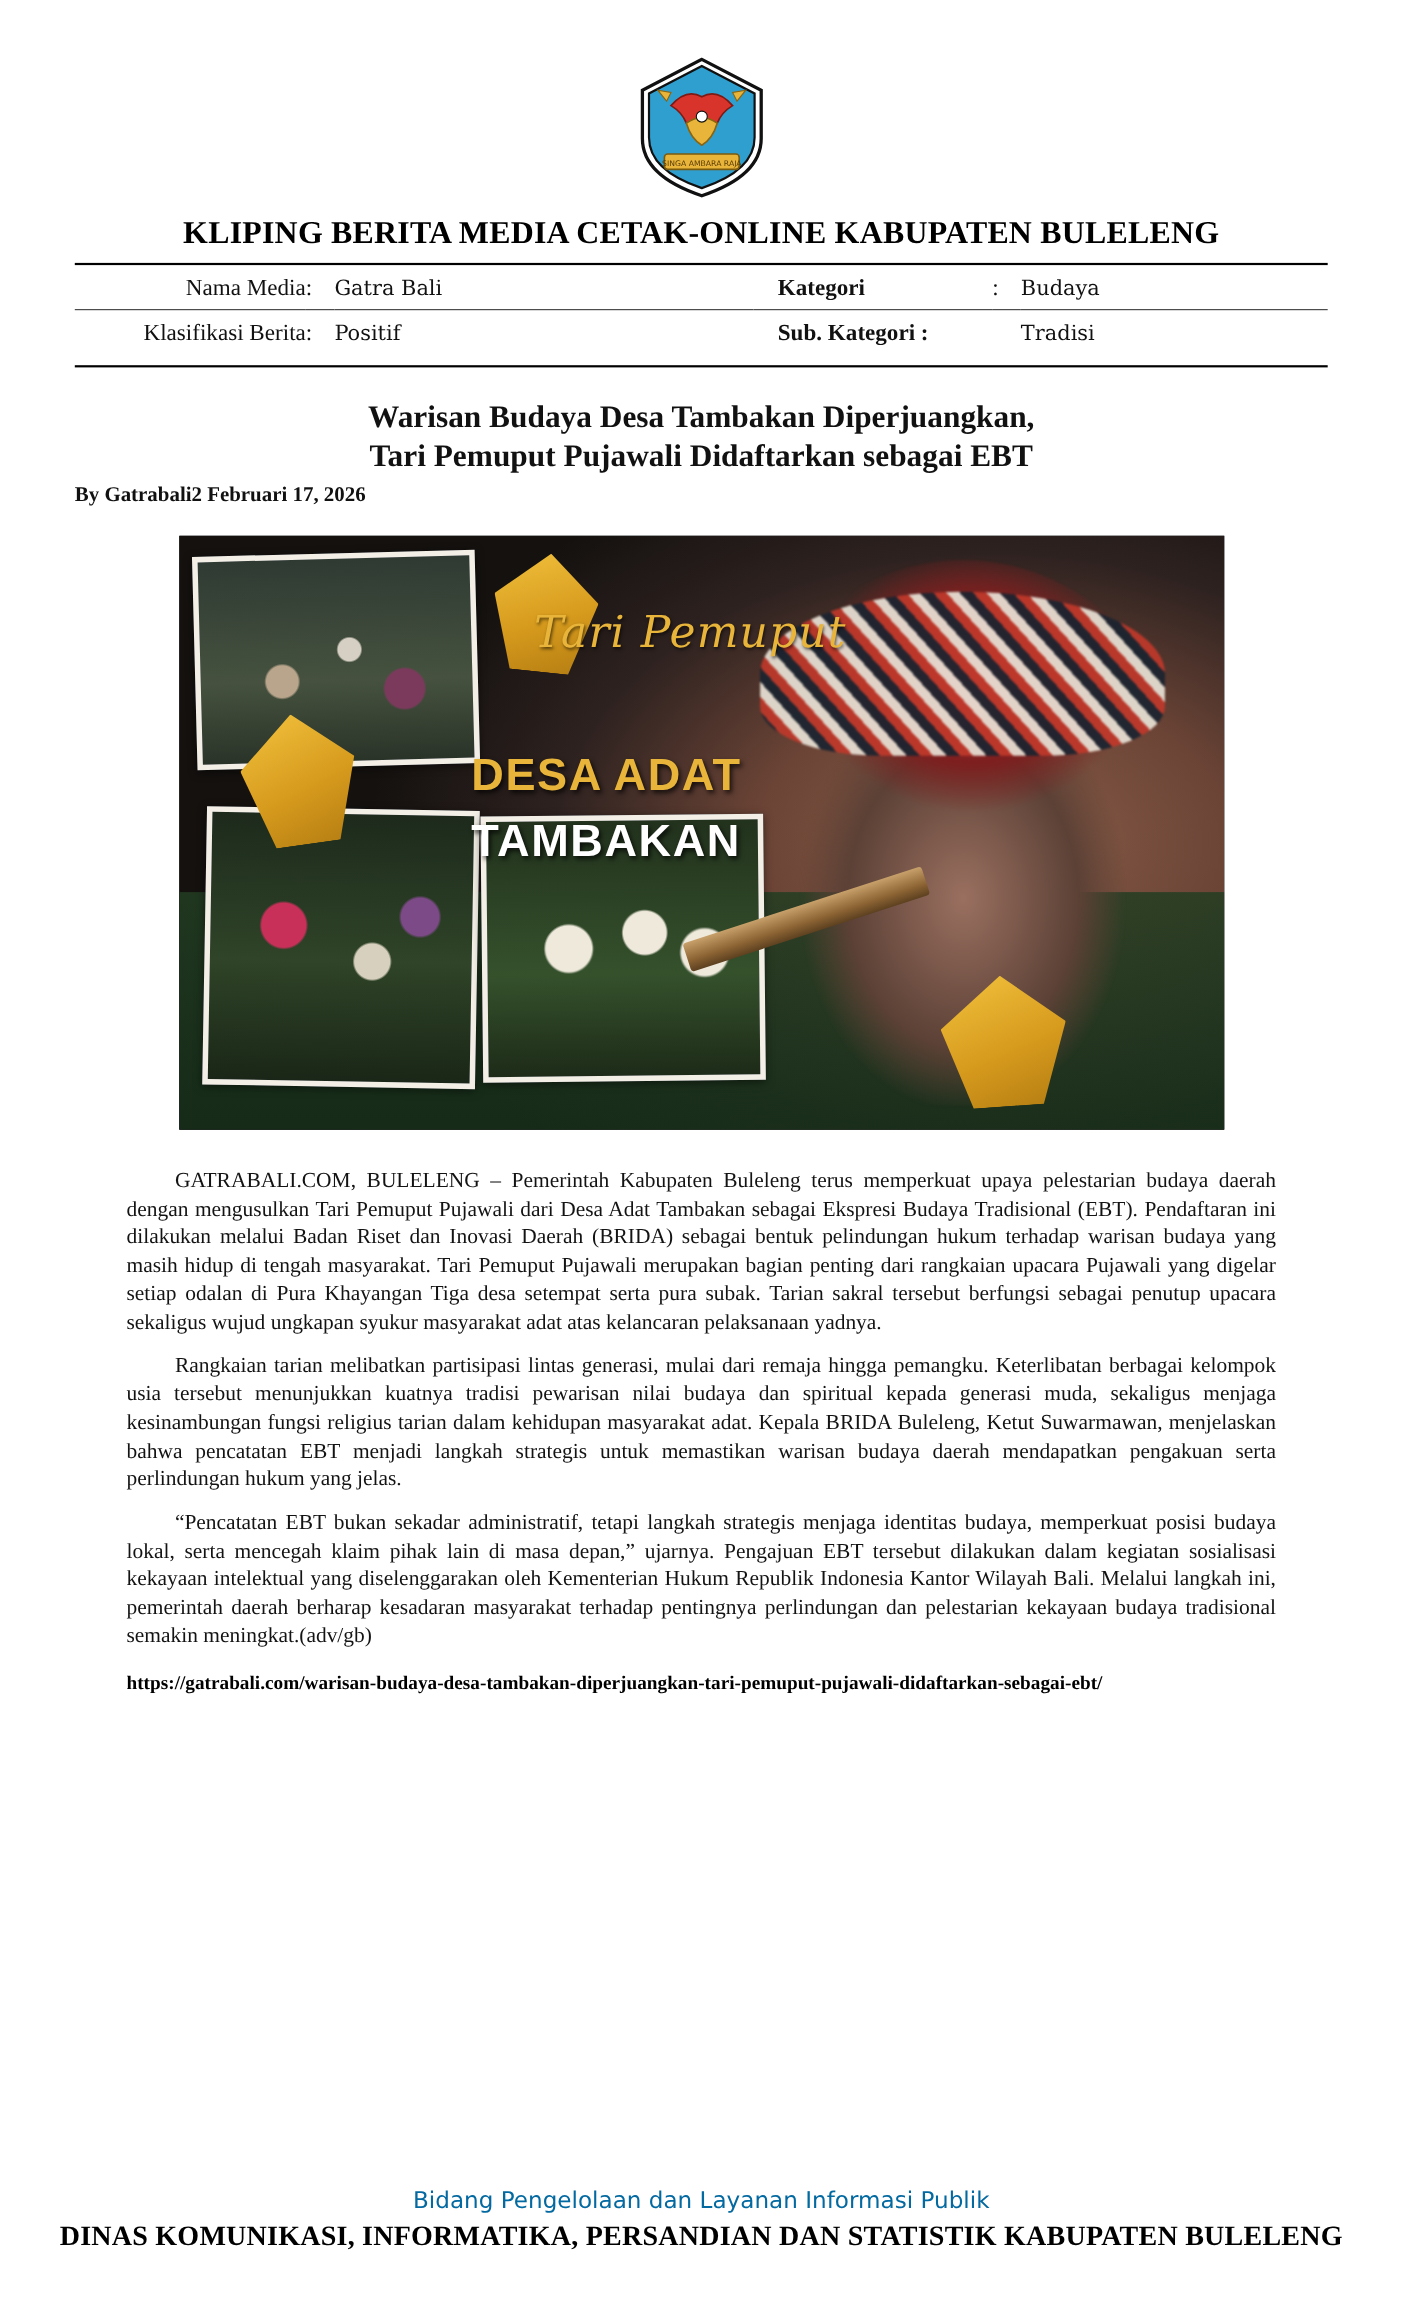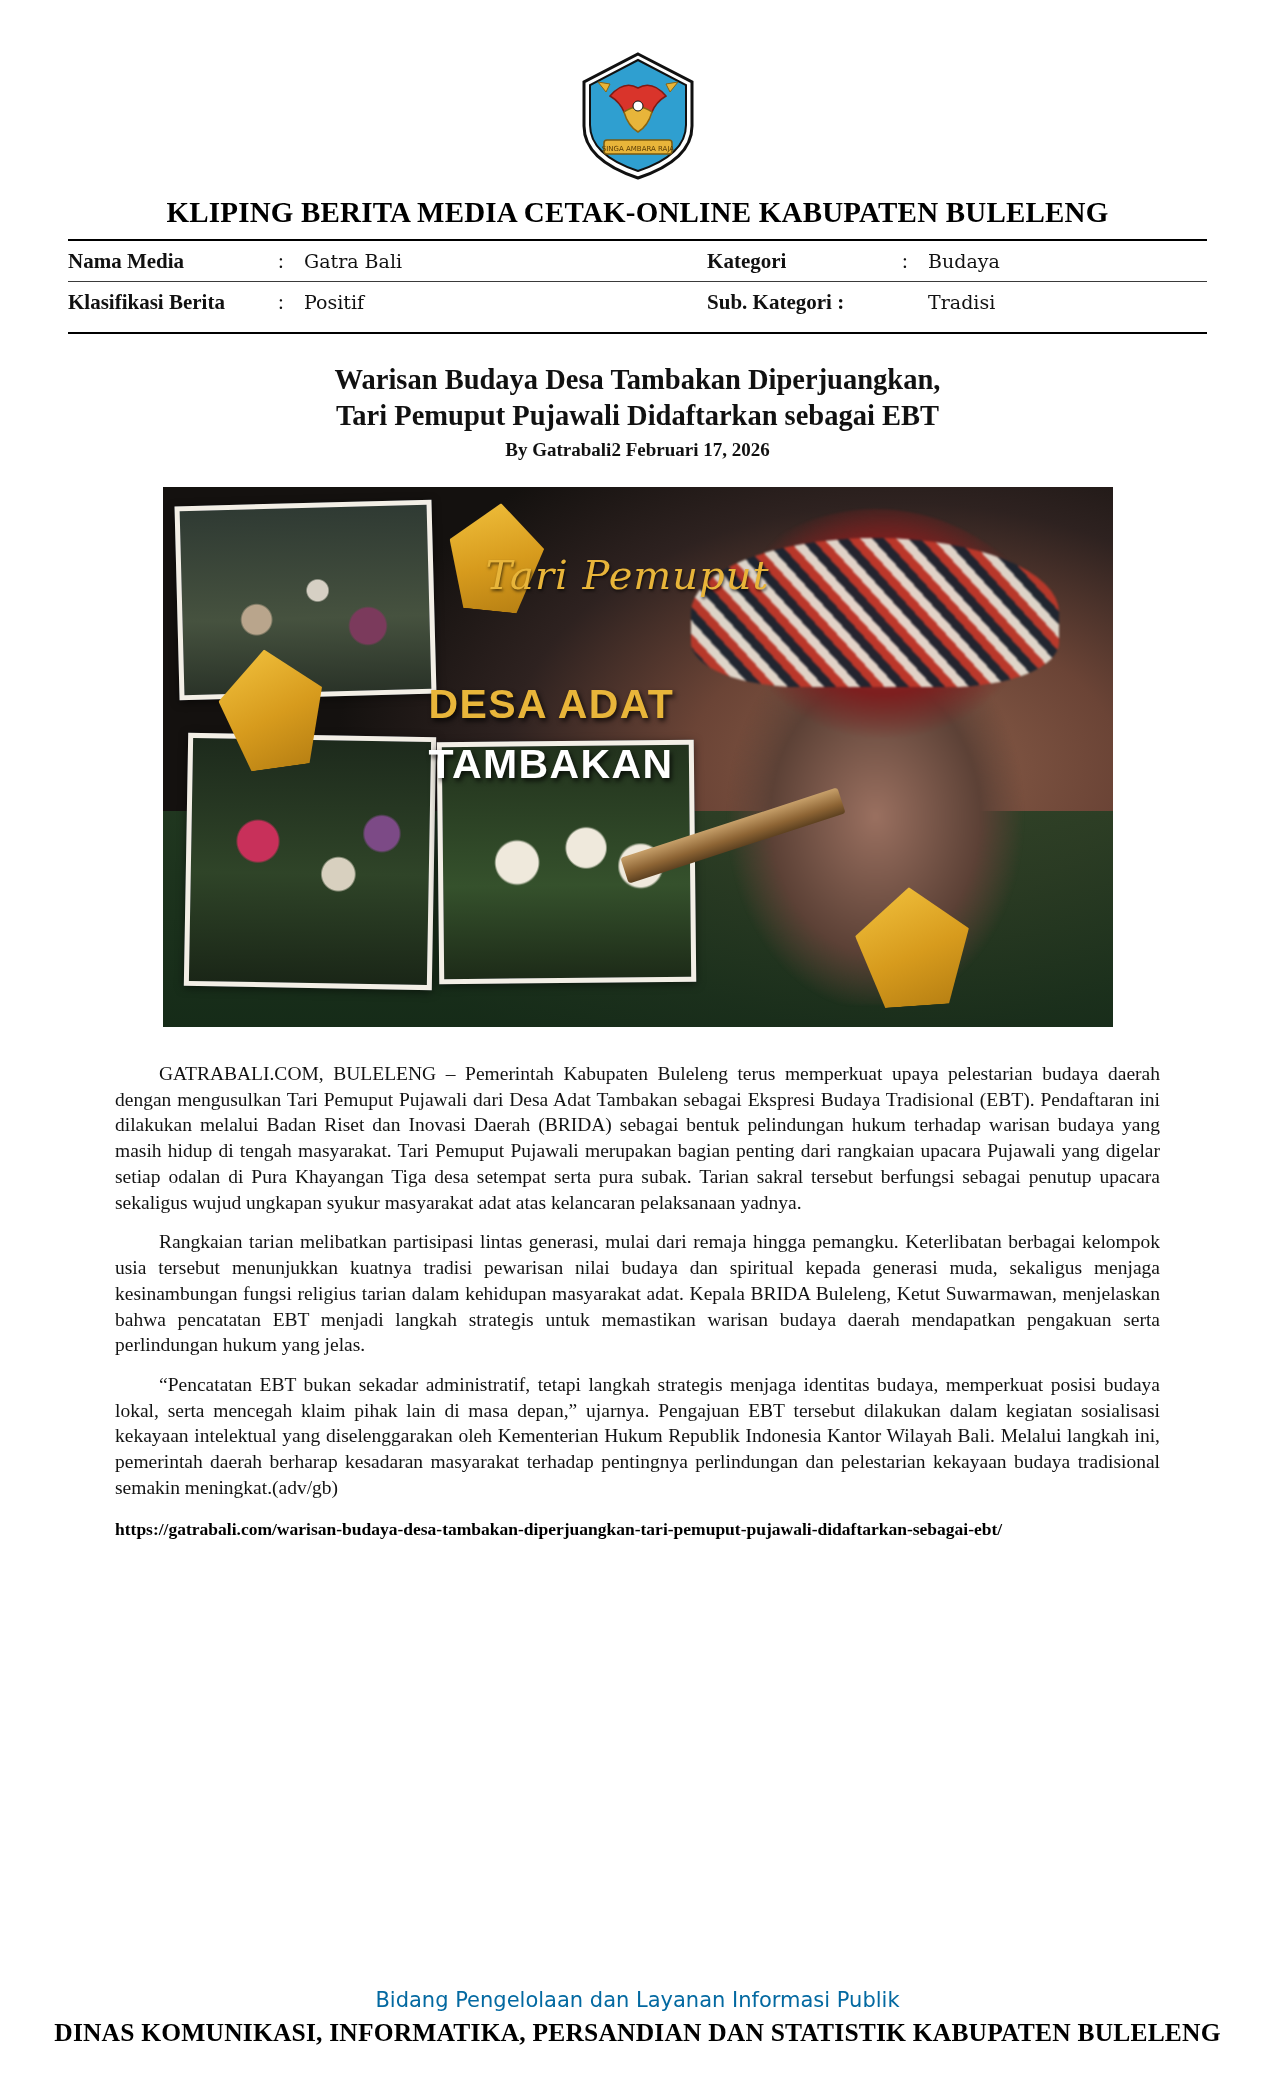--- a/index.html
+++ b/index.html
@@ -54,23 +54,24 @@
   .meta {
     width: 100%;
     border-collapse: collapse;
     font-size: 21px;
   }
   .meta td {
     padding: 8px 0 7px 0;
     vertical-align: baseline;
   }
   .meta .lbl {
-    font-weight: bold;
+    font-weight: normal;
     width: 210px;
     white-space: nowrap;
+    text-align: right;
   }
   .meta .colon {
     width: 26px;
   }
   .meta .val {
     font-family: "DejaVu Serif", serif;
     font-size: 19px;
   }
   .meta .lbl2 {
     font-weight: bold;
@@ -87,21 +88,21 @@
   
   .headline {
     text-align: center;
     font-weight: bold;
     font-size: 28.5px;
     line-height: 1.28;
     margin-top: 28px;
     padding: 0 70px;
   }
   .byline {
-    text-align: center;
+    text-align: left;
     font-weight: bold;
     font-size: 19px;
     margin-top: 4px;
   }
 
   
   .hero {
     margin: 26px auto 0 auto;
     width: 950px;
     height: 540px;

